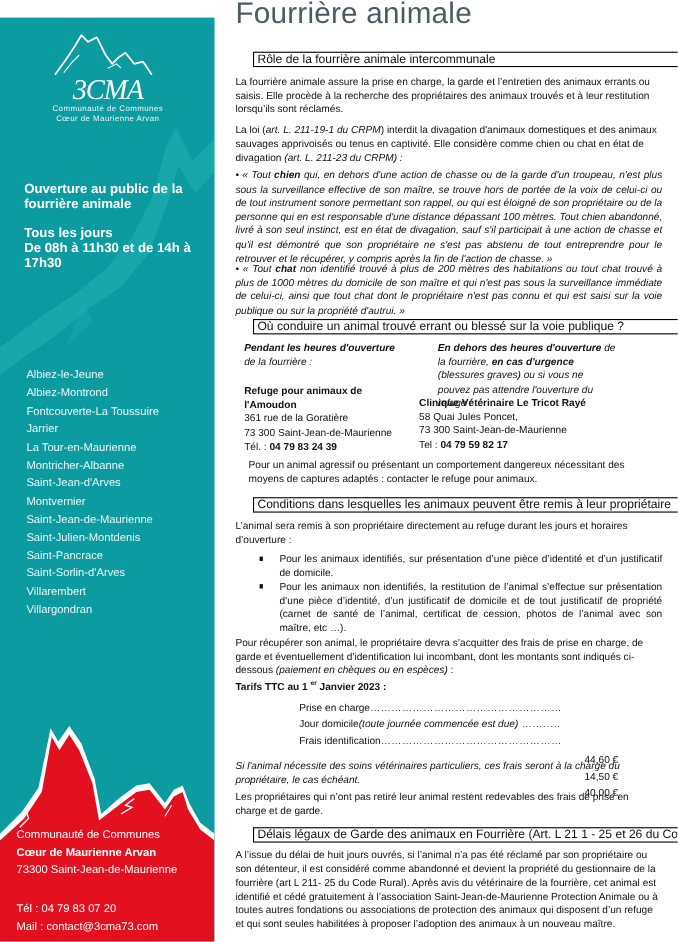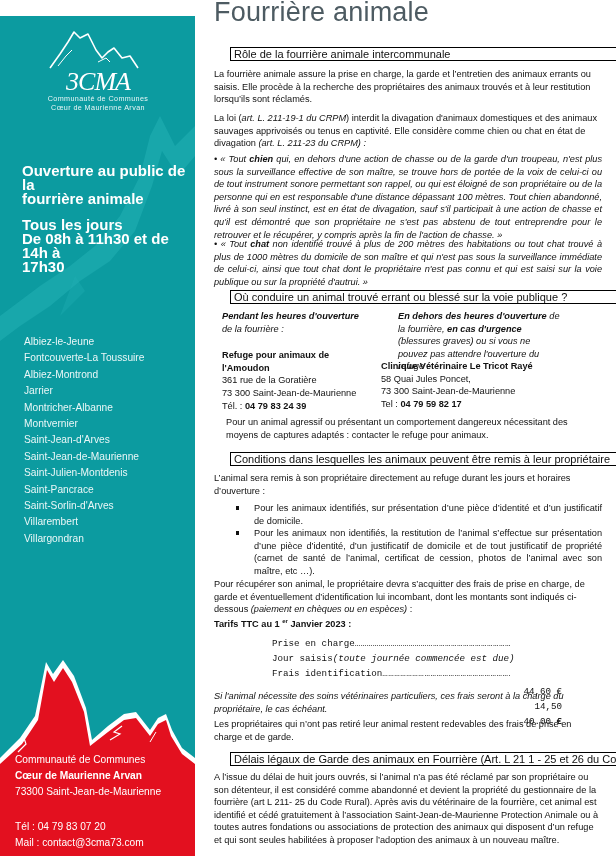--- a/index.html
+++ b/index.html
@@ -16,21 +16,21 @@
   .logo svg { position: absolute; left: 0; top: 0; }
   .logo-sub {
     position: absolute; left: 0; width: 120px; text-align: center; color: #e9f6f6;
     font-size: 7.2px; letter-spacing: 0.4px;
   }
   .logo-sub.l1 { top: 66px; }
   .logo-sub.l2 { top: 75px; }
 
   .opening {
     position: absolute; left: 22px; top: 148px; width: 170px;
-    color: #fff; font-weight: bold; font-size: 15px; line-height: 14px;
+    color: #fff; font-weight: bold; font-size: 12px; line-height: 14px;
   }
   .opening .gap { height: 12px; }
 
   .communes {
     position: absolute; left: 24px; top: 318px; width: 170px; list-style: none;
     color: #eaf7f7; font-size: 10.2px; line-height: 16.4px;
   }
 
   .mountain-red { position: absolute; left: 0; top: 630px; width: 195px; height: 226px; }
   .contact {
@@ -53,21 +53,21 @@
   .p { position: absolute; left: 0; width: 388px; }
   .just { text-align: justify; }
   .i { font-style: italic; }
   .bold { font-weight: bold; }
 
   .col { position: absolute; font-size: 9.2px; line-height: 12.6px; }
   .bullets { position: absolute; left: 22px; width: 366px; list-style: none; }
   .bullets li { position: relative; padding-left: 18px; text-align: justify; }
   .bullets li .sq { position: absolute; left: 0; top: 4px; width: 3px; height: 4px; background: #111; }
 
-  .tarifs { position: absolute; left: 58px; width: 290px; font-family: Liberation Mono, monospace; }
+  .tarifs { position: absolute; left: 58px; width: 290px; }
   .tarif-row { display: flex; height: 15px; line-height: 15px; }
   .tarif-row .lbl { white-space: nowrap; }
   .tarif-row .dots { flex: 1; overflow: hidden; white-space: nowrap; color: #333; letter-spacing: 0.5px; }
   .tarif-row .val { width: 52px; text-align: right; padding-left: 10px; margin-top: 48px; }
   sup { font-size: 6px; vertical-align: super; line-height: 0; }
 </style>
 </head>
 <body>
 
 <aside class="sidebar">
@@ -91,26 +91,27 @@
     <div>Ouverture au public de la</div>
     <div>fourrière animale</div>
     <div class="gap"></div>
     <div>Tous les jours</div>
     <div>De 08h à 11h30 et de 14h à</div>
     <div>17h30</div>
   </div>
 
   <ul class="communes">
     <li>Albiez-le-Jeune</li>
+    <li>Albiez-Montrond</li>
     <li>Fontcouverte-La Toussuire</li>
-    <li>Albiez-Montrond</li>
     <li>Jarrier</li>
+    <li>La Tour-en-Maurienne</li>
     <li>Montricher-Albanne</li>
+    <li>Saint-Jean-d'Arves</li>
     <li>Montvernier</li>
-    <li>Saint-Jean-d'Arves</li>
     <li>Saint-Jean-de-Maurienne</li>
     <li>Saint-Julien-Montdenis</li>
     <li>Saint-Pancrace</li>
     <li>Saint-Sorlin-d'Arves</li>
     <li>Villarembert</li>
     <li>Villargondran</li>
   </ul>
 
   <svg class="mountain-red" viewBox="0 0 195 226">
     <path d="M0,112 L20,92 L35,70 L46,16 L53,28 L63,14 L74,30 L86,62 L92,94 L108,80 L124,68 L136,66 L150,84 L158,72 L166,68 L172,84 L182,102 L195,112 L195,226 L0,226 Z" fill="#fff"></path>
@@ -169,21 +170,21 @@
   <p class="p bold" style="top:618px;"><span>Tarifs TTC au 1 </span><sup>er</sup><span> Janvier 2023 :</span></p>
 
   <div class="tarifs" style="top:636px;">
     <div class="tarif-row">
       <span class="lbl">Prise en charge</span>
       <span class="lbl i"></span>
       <span class="dots">…………………………………………………………………………</span>
       <span class="val">44,60 €</span>
     </div>
     <div class="tarif-row">
-      <span class="lbl">Jour saisis </span>
+      <span class="lbl">Jour domicile </span>
       <span class="lbl i">(toute journée commencée est due)</span>
       <span class="dots">&nbsp;……………………………………</span>
       <span class="val">14,50 €</span>
     </div>
     <div class="tarif-row">
       <span class="lbl">Frais identification</span>
       <span class="lbl i"></span>
       <span class="dots">…………………………………………………………………………</span>
       <span class="val">40.00 €</span>
     </div>

